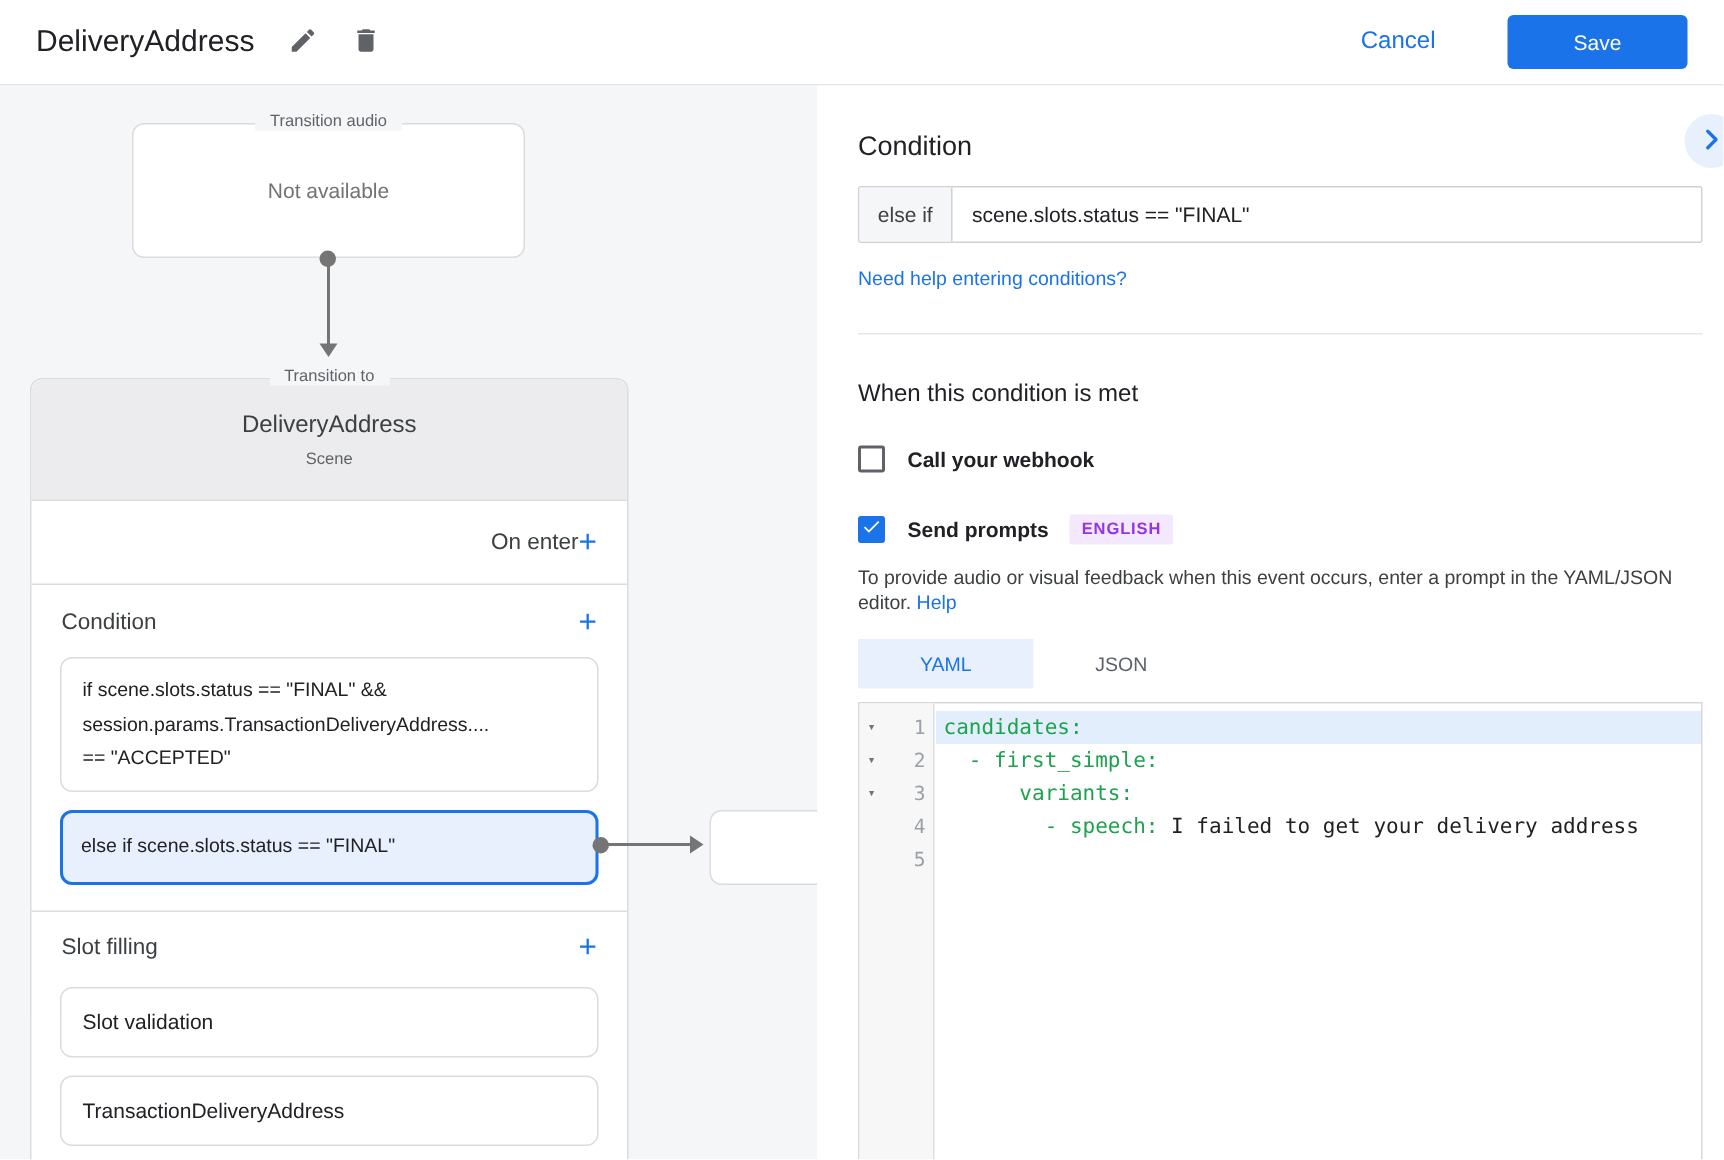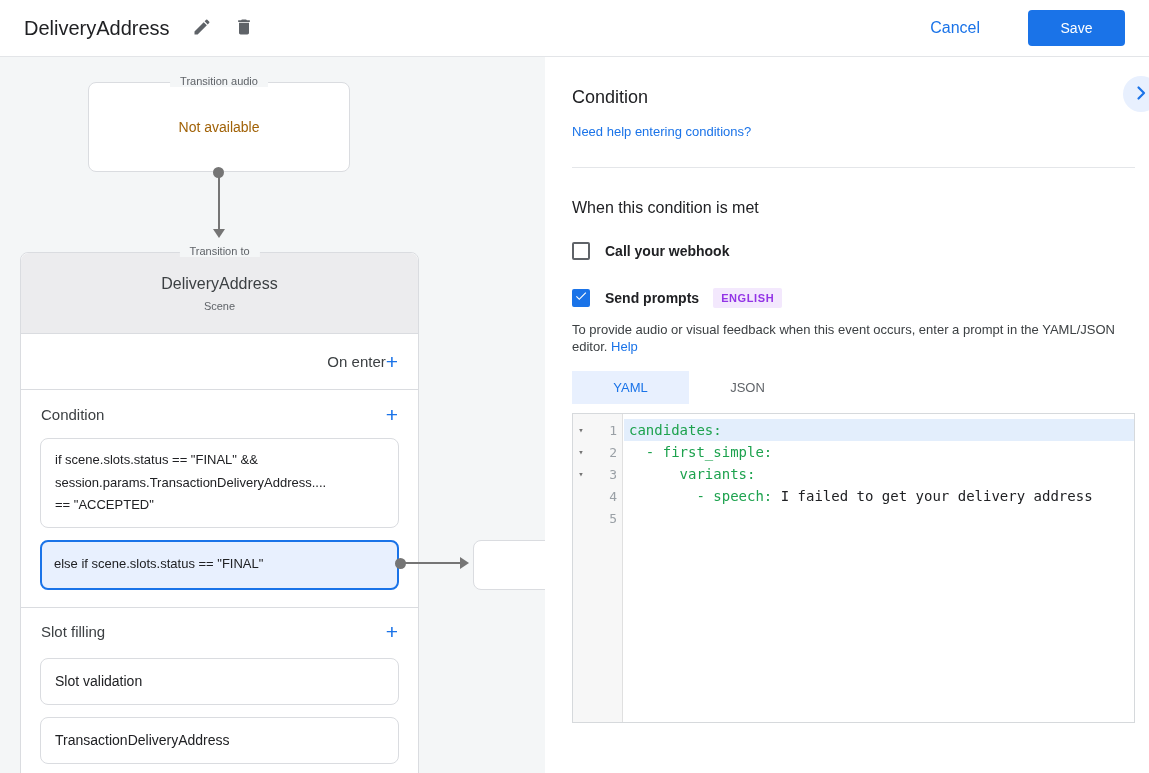--- a/index.html
+++ b/index.html
@@ -9,35 +9,35 @@
   
   .topbar { height:57px; display:flex; align-items:center; padding:0 24px;
             border-bottom:1px solid #e3e5e8; background:#fff; }
   .title { font-size:20px; color:#202124; }
   .icon-btn { border:none; background:none; margin-left:22px; cursor:pointer;
               display:flex; align-items:center; }
   .topbar-right { margin-left:auto; display:flex; align-items:center; }
   .cancel { color:#1a73e8; font-size:16px; font-weight:500; background:none;
             border:none; padding:8px 12px; cursor:pointer; }
   .save { background:#1a73e8; color:#fff; font-size:14px; font-weight:500;
-          border:none; border-radius:4px; width:97px; height:36px; margin-left:36px;
+          border:none; border-radius:4px; width:120px; height:36px; margin-left:36px;
           cursor:pointer; }
 
   .main { display:flex; height:716px; }
 
   
   .lpanel { position:relative; width:545px; height:716px; background:#f4f6f7;
             overflow:hidden; flex:none; }
   .legend { position:absolute; top:-8px; left:50%; transform:translateX(-50%);
             font-size:11px; color:#5f6368; background:#f4f6f7; padding:0 10px;
             white-space:nowrap; }
   .tfrom { position:absolute; left:88px; top:25px; width:262px; height:90px;
            background:#fff; border:1px solid #dadce0; border-radius:8px;
            display:flex; align-items:center; justify-content:center; }
-  .tfrom-text { font-size:14px; color:#a16207; }
+  .tfrom-text { font-size:14px; color:#737373; }
 
   .dot { position:absolute; width:11px; height:11px; border-radius:50%;
          background:#757575; }
   .vline { position:absolute; width:2px; background:#757575; }
   .arrow-down { position:absolute; width:0; height:0;
                 border-left:6px solid transparent; border-right:6px solid transparent;
                 border-top:9px solid #757575; }
   .hline { position:absolute; height:2px; background:#757575; }
   .arrow-right { position:absolute; width:0; height:0;
                  border-top:6px solid transparent; border-bottom:6px solid transparent;
@@ -214,20 +214,24 @@
     <button class="expand-btn">
       <span>
         <svg width="24" height="24" viewBox="0 0 24 24">
             <path d="M9.5 6.5 15 12l-5.5 5.5" fill="none" stroke="#1a73e8" stroke-width="2.2" stroke-linecap="round" stroke-linejoin="round"></path>
           </svg>
       </span>
     </button>
 
     <div class="rp-heading">Condition</div>
 
+    <div class="cond-row">
+      <div class="cond-prefix">else if</div>
+      <input class="cond-value" value="scene.slots.status == &quot;FINAL&quot;" style="">
+    </div>
 
     <a class="link help-link">Need help entering conditions?</a>
 
     <div class="hdivider"></div>
 
     <div class="when-heading">When this condition is met</div>
 
     <div class="check-row">
       <span class="checkbox"></span>
       <span class="check-label">Call your webhook</span>

